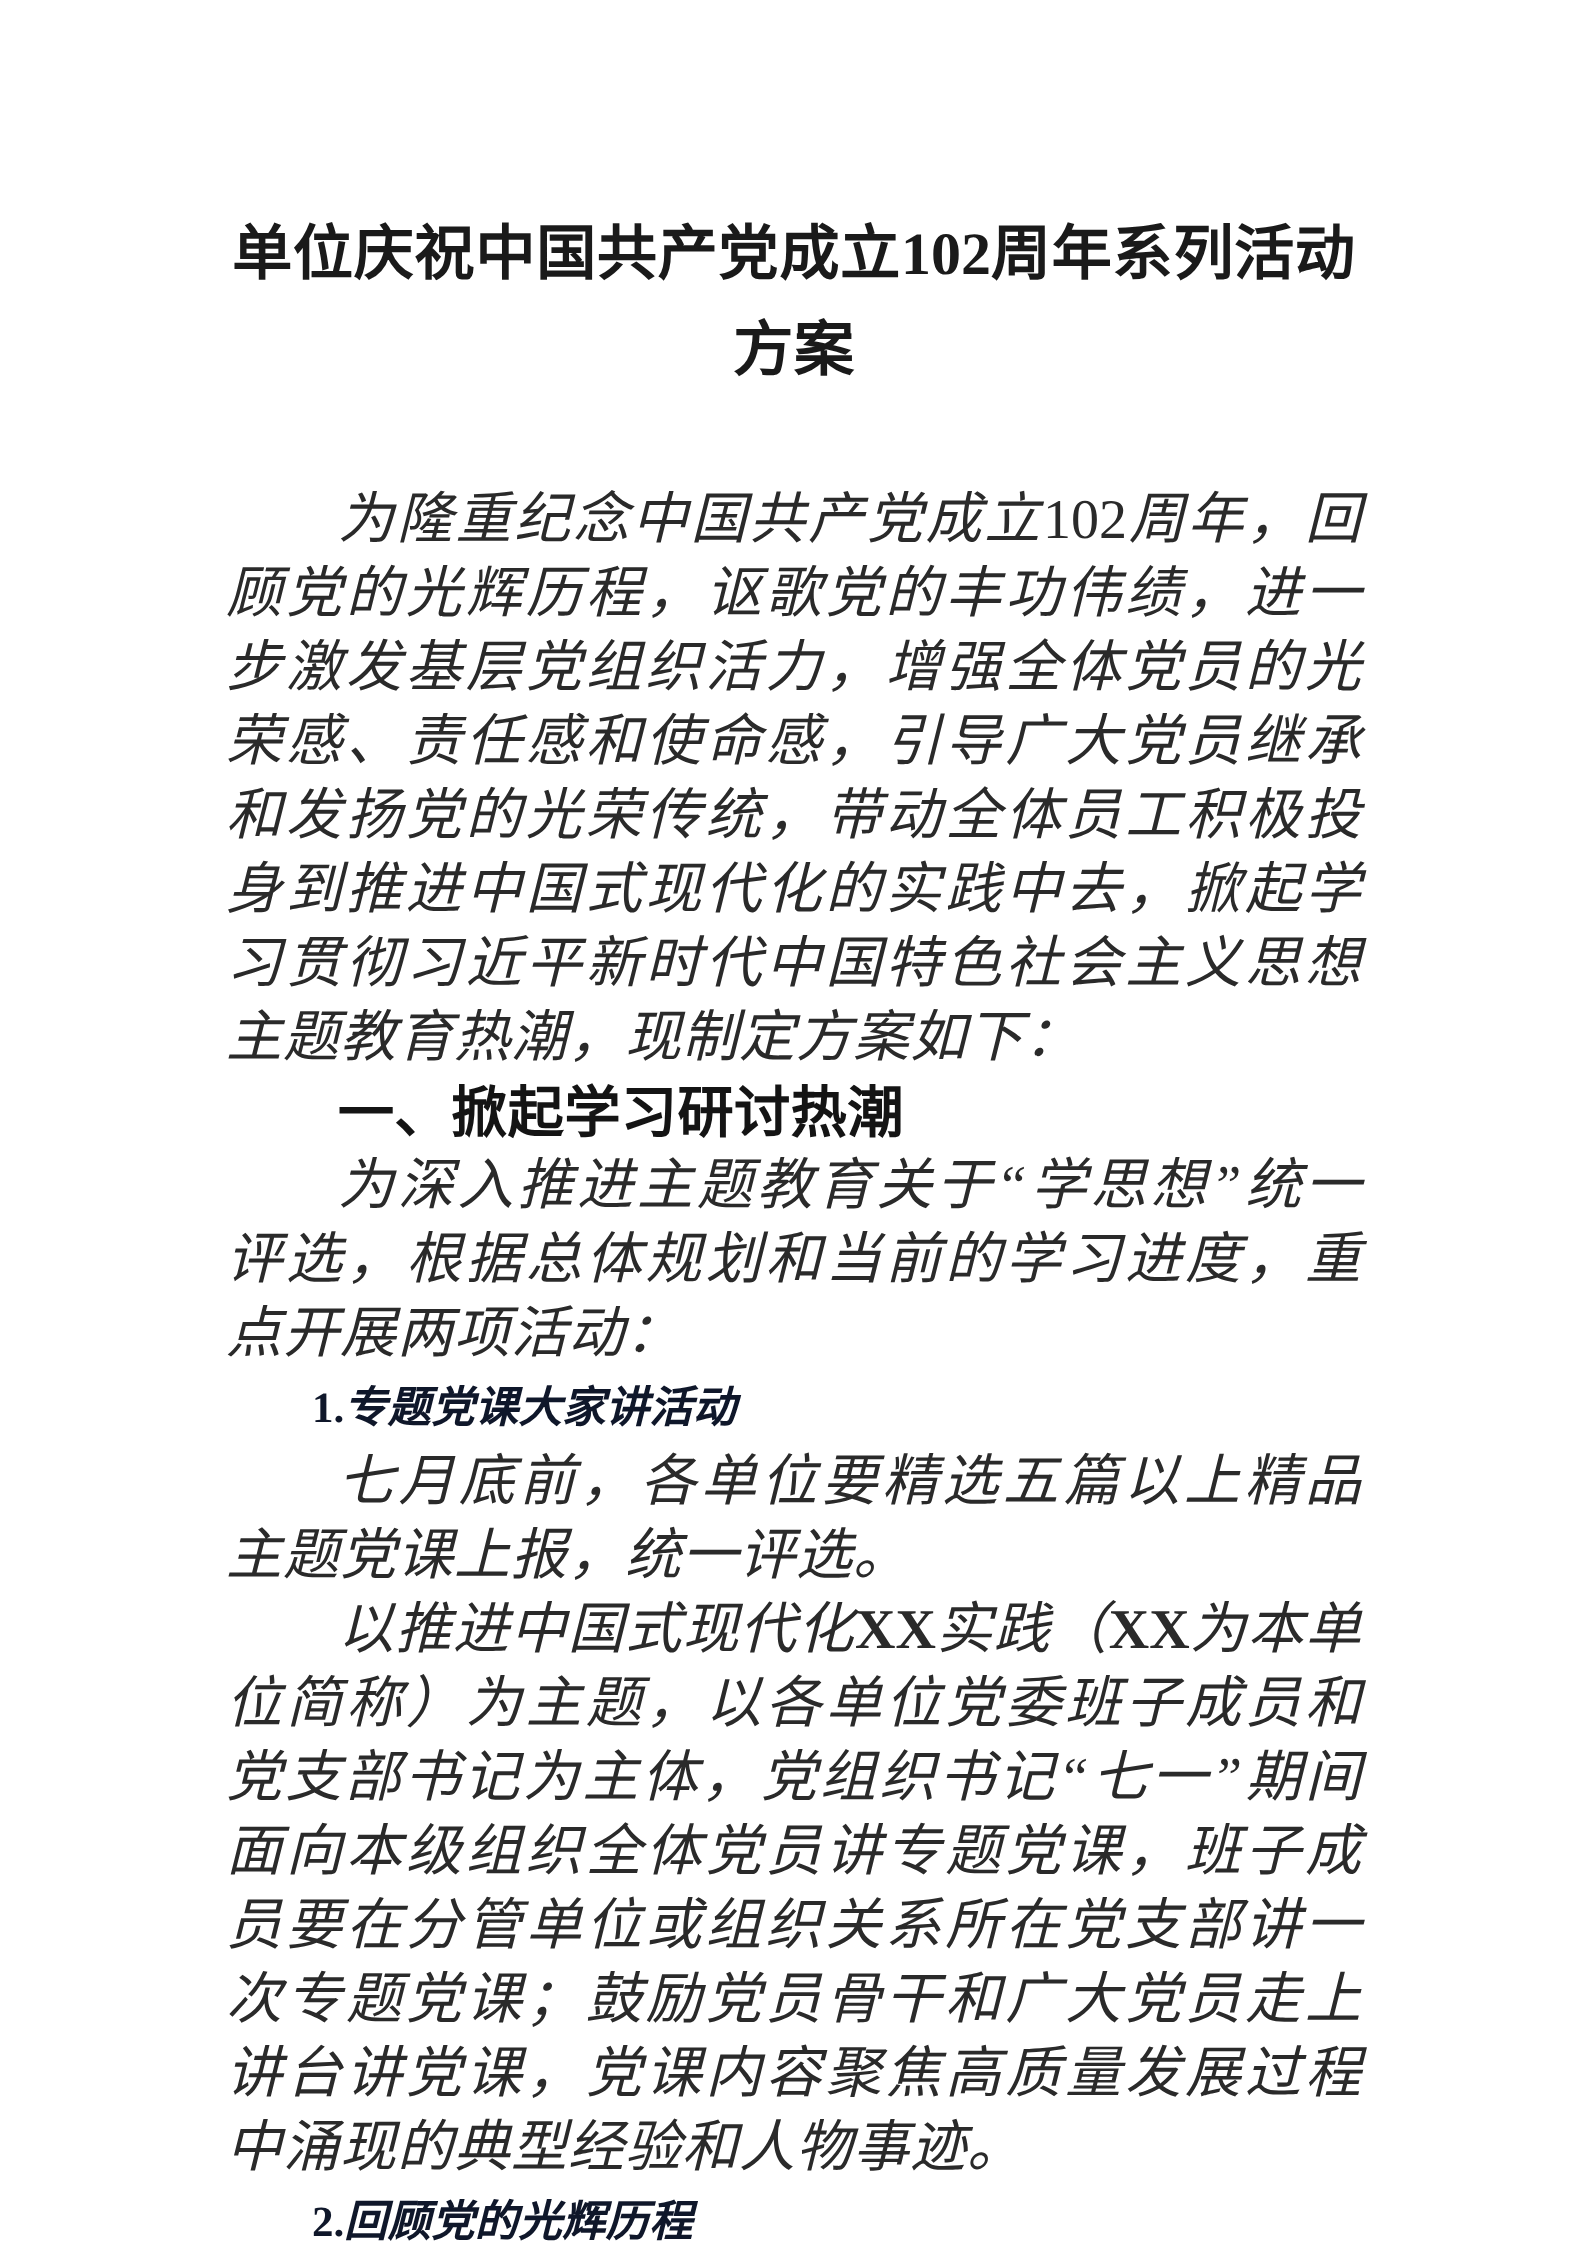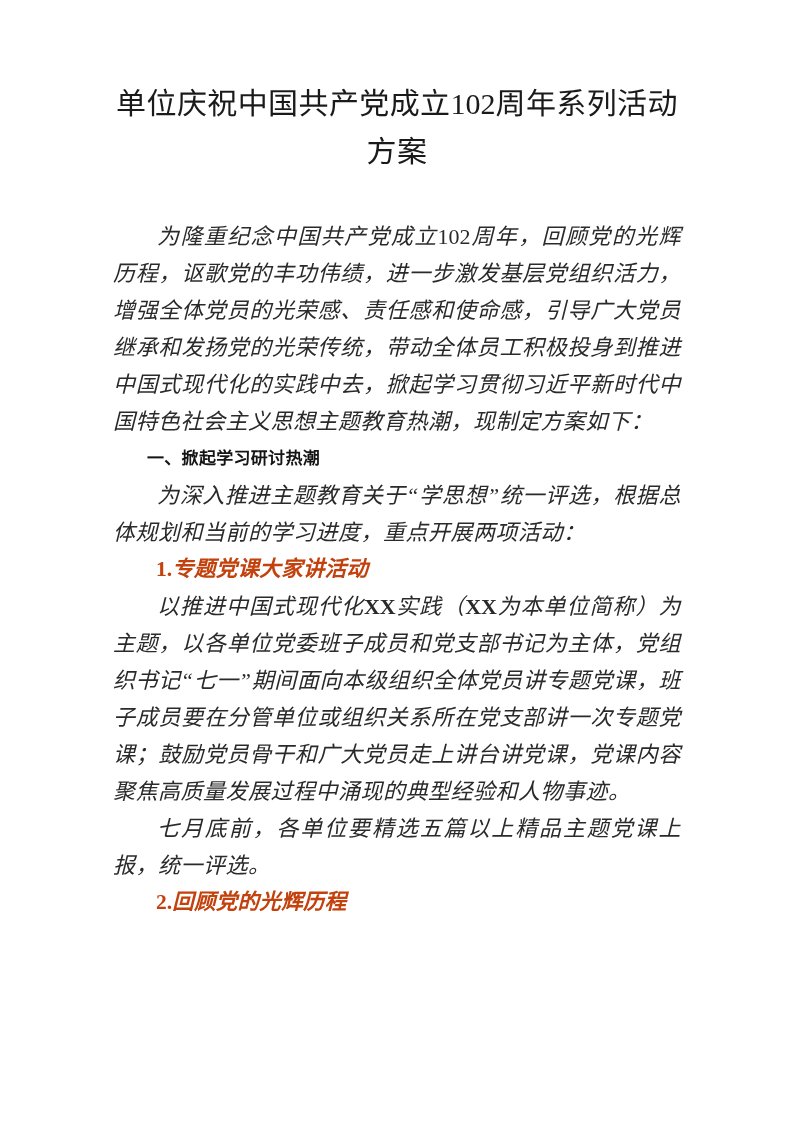--- a/index.html
+++ b/index.html
@@ -27,62 +27,62 @@
   }
 
   
   .doc-title {
     font-family: "Liberation Serif", "DejaVu Serif", serif;
     font-size: 30px;
     line-height: 48px;
     color: #1a1a1a;
     text-align: center;
     margin: 0;
-    padding-top: 80px;
+    padding-top: 104px;
     letter-spacing: 0.4px;
-    font-weight: 400;
+    font-weight: 700;
     white-space: normal;
   }
 
   
   .para {
     font-family: "Liberation Serif", "DejaVu Serif", serif;
-    font-size: 22px;
+    font-size: 28px;
     line-height: 37px;
     color: #2a2a2a;
     text-align: justify;
     text-justify: inter-ideograph;
     margin: 0;
     text-indent: 2em;
     letter-spacing: 0.5px;
     font-style: italic;
   }
 
   .para-first {
     margin-top: 42px;
   }
 
   
   .h1-sec {
     font-family: "DejaVu Sans", "Liberation Sans", sans-serif;
-    font-size: 17px;
+    font-size: 28px;
     line-height: 37px;
     color: #141414;
     font-weight: bold;
     margin: 0;
     text-indent: 2em;
     letter-spacing: 0.3px;
   }
 
   
   .h2-sec {
     font-family: "Liberation Serif", "DejaVu Serif", serif;
     font-size: 21.5px;
     line-height: 37px;
-    color: #c2410c;
+    color: #0f172a;
     font-weight: bold;
     margin: 0;
     text-indent: 2em;
     letter-spacing: 0.3px;
     font-style: italic;
   }
   .h2-sec .num {
     font-style: normal;
     font-family: "Liberation Serif", "DejaVu Serif", serif;
     letter-spacing: 0;
@@ -114,23 +114,23 @@
     <p class="para para-first">为隆重纪念中国共产党成立<span class="lat">102</span>周年，回顾党的光辉历程，讴歌党的丰功伟绩，进一步激发基层党组织活力，增强全体党员的光荣感、责任感和使命感，引导广大党员继承和发扬党的光荣传统，带动全体员工积极投身到推进中国式现代化的实践中去，掀起学习贯彻习近平新时代中国特色社会主义思想主题教育热潮，现制定方案如下：</p>
 
     <h2 class="h1-sec">一、掀起学习研讨热潮</h2>
 
     <p class="para">为深入推进主题教育关于“学思想”统一评选，根据总体规划和当前的学习进度，重点开展两项活动：</p>
 
     <h3 class="h2-sec">
       <span class="num">1.</span><span>专题党课大家讲活动</span>
     </h3>
 
+    <p class="para">七月底前，各单位要精选五篇以上精品主题党课上报，统一评选。</p>
+
     <p class="para">以推进中国式现代化<span class="lat-b">XX</span>实践（<span class="lat-b">XX</span>为本单位简称）为主题，以各单位党委班子成员和党支部书记为主体，党组织书记“七一”期间面向本级组织全体党员讲专题党课，班子成员要在分管单位或组织关系所在党支部讲一次专题党课；鼓励党员骨干和广大党员走上讲台讲党课，党课内容聚焦高质量发展过程中涌现的典型经验和人物事迹。</p>
-
-    <p class="para">七月底前，各单位要精选五篇以上精品主题党课上报，统一评选。</p>
 
     <h3 class="h2-sec">
       <span class="num">2.</span><span>回顾党的光辉历程</span>
     </h3>
 
 
   </div>
 </div>
 
 </body></html>

